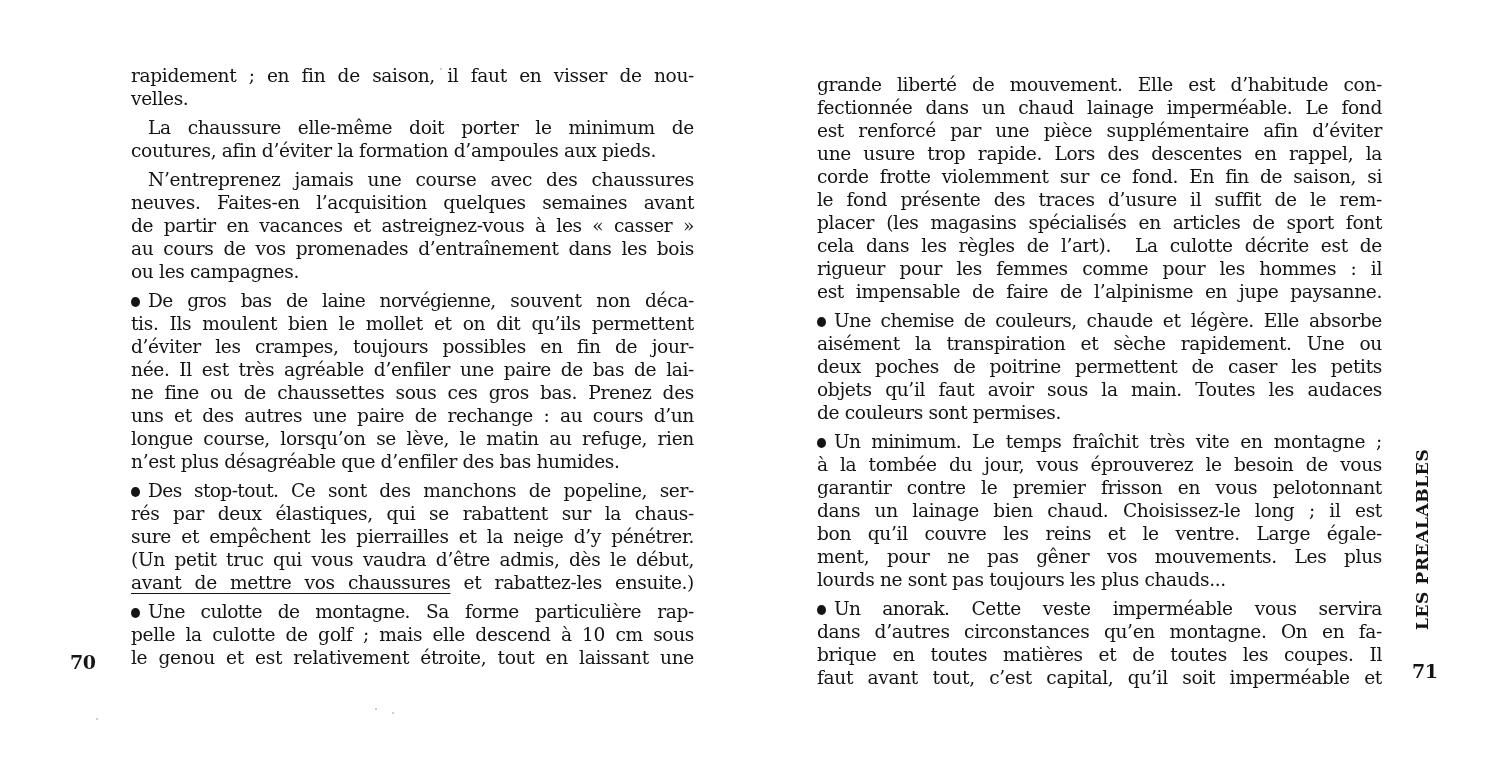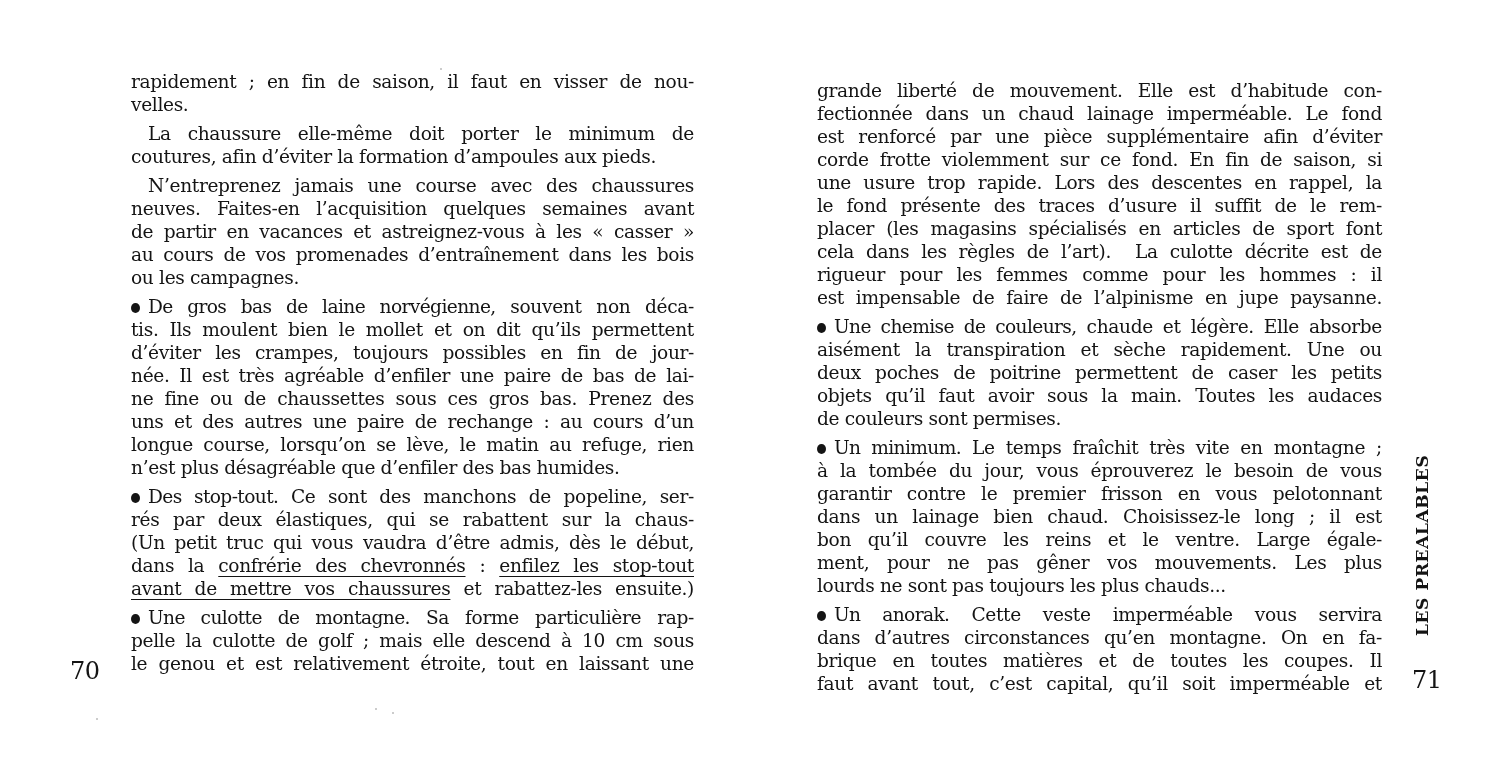--- a/index.html
+++ b/index.html
@@ -1,39 +1,39 @@
 <!DOCTYPE html>
 <html><head>
 <meta charset="utf-8">
 <style>
   html, body { margin:0; padding:0; }
   body {
     width:1500px; height:766px; background:#ffffff; position:relative; overflow:hidden;
     font-family: "DejaVu Serif", "Liberation Serif", serif;
     color:#141414;
   }
-  .page { position:absolute; top:6px; height:538px; }
+  .page { position:absolute; top:0; height:538px; }
   .page-left { left:0; width:750px; }
   .page-right { left:750px; width:750px; }
   .col { position:absolute; }
   .col-left { left:131px; top:64px; width:563px; }
   .col-right { left:67px; top:73px; width:565px; }
   .line {
     position:relative; height:23px; line-height:23px; font-size:18.6px;
     text-align:justify; text-align-last:justify; white-space:nowrap;
     letter-spacing:-0.35px; word-spacing:0px;
   }
   .line.last { text-align-last:left; }
   .line.indent { padding-left:17px; }
   .line.gap { margin-top:6px; }
   .line > span { white-space:pre; }
   .b { font-weight:normal; letter-spacing:-0.6px; }
   .u { text-decoration:underline; text-underline-offset:4px; text-decoration-thickness:1px; }
   .bullet { display:inline-block; width:9px; height:10px; border-radius:50%; background:#141414; margin-right:8px; vertical-align:0px; }
-  .pagenum { position:absolute; font-size:24px; font-weight:normal; letter-spacing:-0.5px; }
+  .pagenum { position:absolute; font-size:19px; font-weight:bold; letter-spacing:-0.5px; }
   .pn-left { left:70px; top:651px; }
   .pn-right { left:662px; top:660px; }
   .running-head {
     position:absolute; left:662px; top:630px; transform-origin:0 0; transform:rotate(-90deg);
     font-size:17px; font-weight:bold; letter-spacing:0.6px; white-space:nowrap;
   }
   .speck { position:absolute; width:2px; height:2px; background:#bbb; border-radius:50%; }
 </style>
 </head>
 <body>
@@ -52,37 +52,37 @@
       <div class="line gap"><span class="bullet"></span><span class="b">De gros bas de laine norvégienne,</span><span> souvent non déca-</span></div>
       <div class="line"><span>tis. Ils moulent bien le mollet et on dit qu’ils permettent</span></div>
       <div class="line"><span>d’éviter les crampes, toujours possibles en fin de jour-</span></div>
       <div class="line"><span>née. Il est très agréable d’enfiler une paire de bas de lai-</span></div>
       <div class="line"><span>ne fine ou de chaussettes sous ces gros bas. Prenez des</span></div>
       <div class="line"><span>uns et des autres une paire de rechange : au cours d’un</span></div>
       <div class="line"><span>longue course, lorsqu’on se lève, le matin au refuge, rien</span></div>
       <div class="line last"><span>n’est plus désagréable que d’enfiler des bas humides.</span></div>
       <div class="line gap"><span class="bullet"></span><span class="b">Des stop-tout.</span><span> Ce sont des manchons de popeline, ser-</span></div>
       <div class="line"><span>rés par deux élastiques, qui se rabattent sur la chaus-</span></div>
+      <div class="line"><span>sure et empêchent les pierrailles et la neige d’y pénétrer.</span></div>
       <div class="line"><span>(Un petit truc qui vous vaudra d’être admis, dès le début,</span></div>
-      <div class="line"><span>dans la </span><span class="u">confrérie des chevronnés</span><span> : </span><span class="u">enfilez les stop-tout</span></div>
       <div class="line"><span class="u">avant de mettre vos chaussures</span><span> et rabattez-les ensuite.)</span></div>
       <div class="line gap"><span class="bullet"></span><span class="b">Une culotte de montagne.</span><span> Sa forme particulière rap-</span></div>
       <div class="line"><span>pelle la culotte de golf ; mais elle descend à 10 cm sous</span></div>
       <div class="line"><span>le genou et est relativement étroite, tout en laissant une</span></div>
     </div>
   <div class="pagenum pn-left">70</div>
 </div>
 
 <div class="page page-right">
   <div class="col col-right" id="col-right">
       <div class="line"><span>grande liberté de mouvement. Elle est d’habitude con-</span></div>
       <div class="line"><span>fectionnée dans un chaud lainage imperméable. Le fond</span></div>
       <div class="line"><span>est renforcé par une pièce supplémentaire afin d’éviter</span></div>
+      <div class="line"><span>une usure trop rapide. Lors des descentes en rappel, la</span></div>
       <div class="line"><span>corde frotte violemment sur ce fond. En fin de saison, si</span></div>
-      <div class="line"><span>une usure trop rapide. Lors des descentes en rappel, la</span></div>
       <div class="line"><span>le fond présente des traces d’usure il suffit de le rem-</span></div>
       <div class="line"><span>placer (les magasins spécialisés en articles de sport font</span></div>
       <div class="line"><span>cela dans les règles de l’art).  La culotte décrite est de</span></div>
       <div class="line"><span>rigueur pour les femmes comme pour les hommes : il</span></div>
       <div class="line"><span>est impensable de faire de l’alpinisme en jupe paysanne.</span></div>
       <div class="line gap"><span class="bullet"></span><span class="b">Une chemise de couleurs,</span><span> chaude et légère. Elle absorbe</span></div>
       <div class="line"><span>aisément la transpiration et sèche rapidement. Une ou</span></div>
       <div class="line"><span>deux poches de poitrine permettent de caser les petits</span></div>
       <div class="line"><span>objets qu’il faut avoir sous la main. Toutes les audaces</span></div>
       <div class="line last"><span>de couleurs sont permises.</span></div>

